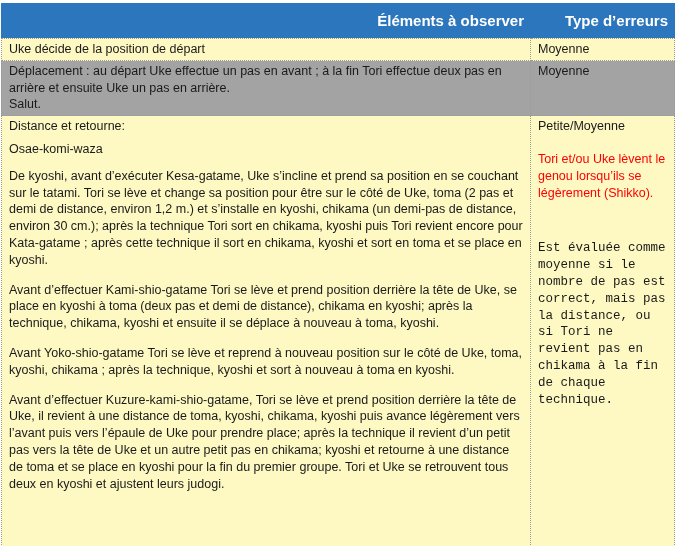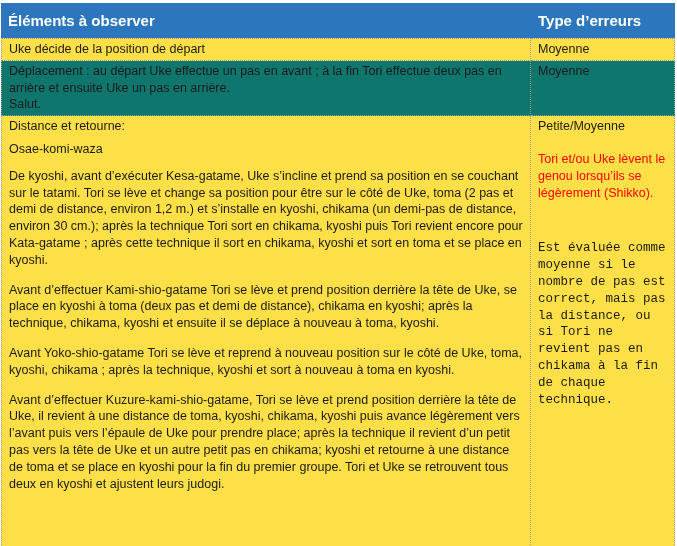--- a/index.html
+++ b/index.html
@@ -19,41 +19,41 @@
   }
   col.c-left  { width: 530px; }
   col.c-right { width: 144px; }
 
   
   .obs-table th {
     background: #2b76bd;
     color: #ffffff;
     font-size: 15px;
     font-weight: bold;
-    text-align: left;
+    text-align: right;
     padding: 8px 7px 9px 7px;
     height: 35px;
     vertical-align: middle;
   }
 
   
   .obs-table td {
     vertical-align: top;
     font-size: 12.5px;
     line-height: 16.8px;
     padding: 2px 7px;
     border-right: 1px dotted #9a9a9a;
     border-bottom: 1px dotted #9a9a9a;
-    background: #fde047;
+    background: #fef9c3;
   }
   .obs-table td:first-child { border-left: 1px dotted #9a9a9a; }
   .obs-table tbody tr:first-child td { border-top: 1px dotted #9a9a9a; }
 
   tr.r-plain  td { height: 22px; }
-  tr.r-banded td { height: 50px; background: #0f766e; }
+  tr.r-banded td { height: 50px; background: #a3a3a3; }
   tr.r-detail td { height: 433px; }
 
   .cell p { margin: 0; }
 
   
   .detail-left .intro   { margin-bottom: 6px; }
   .detail-left .heading { font-weight: normal; margin-bottom: 10px; }
   .detail-left .para    { margin-bottom: 13px; }
   .detail-left .para:last-child { margin-bottom: 0; }
 

